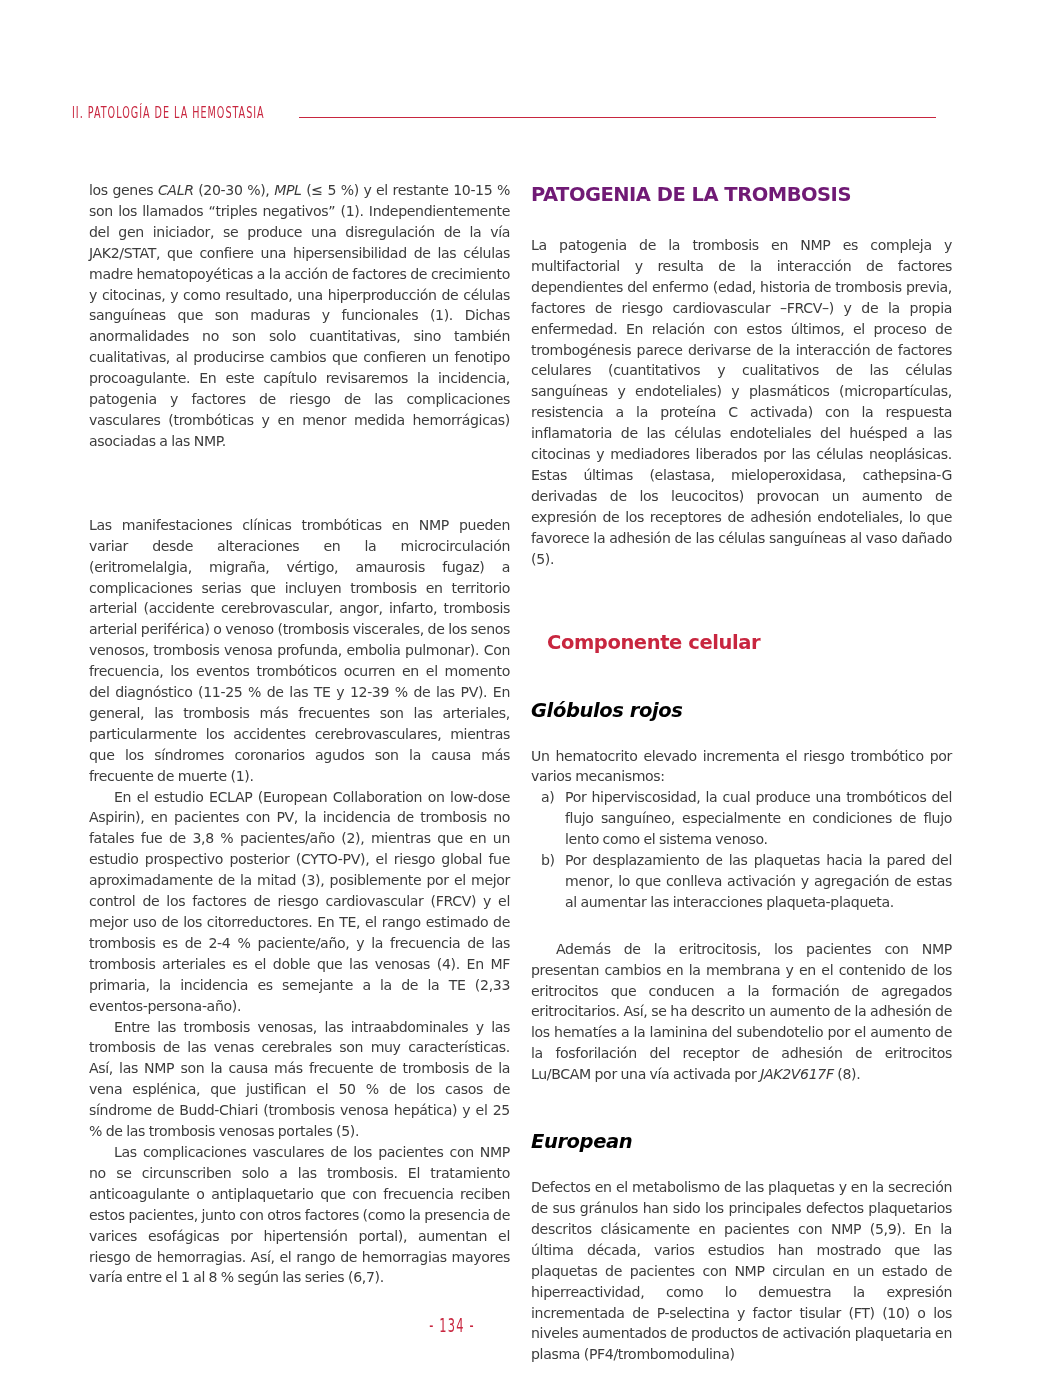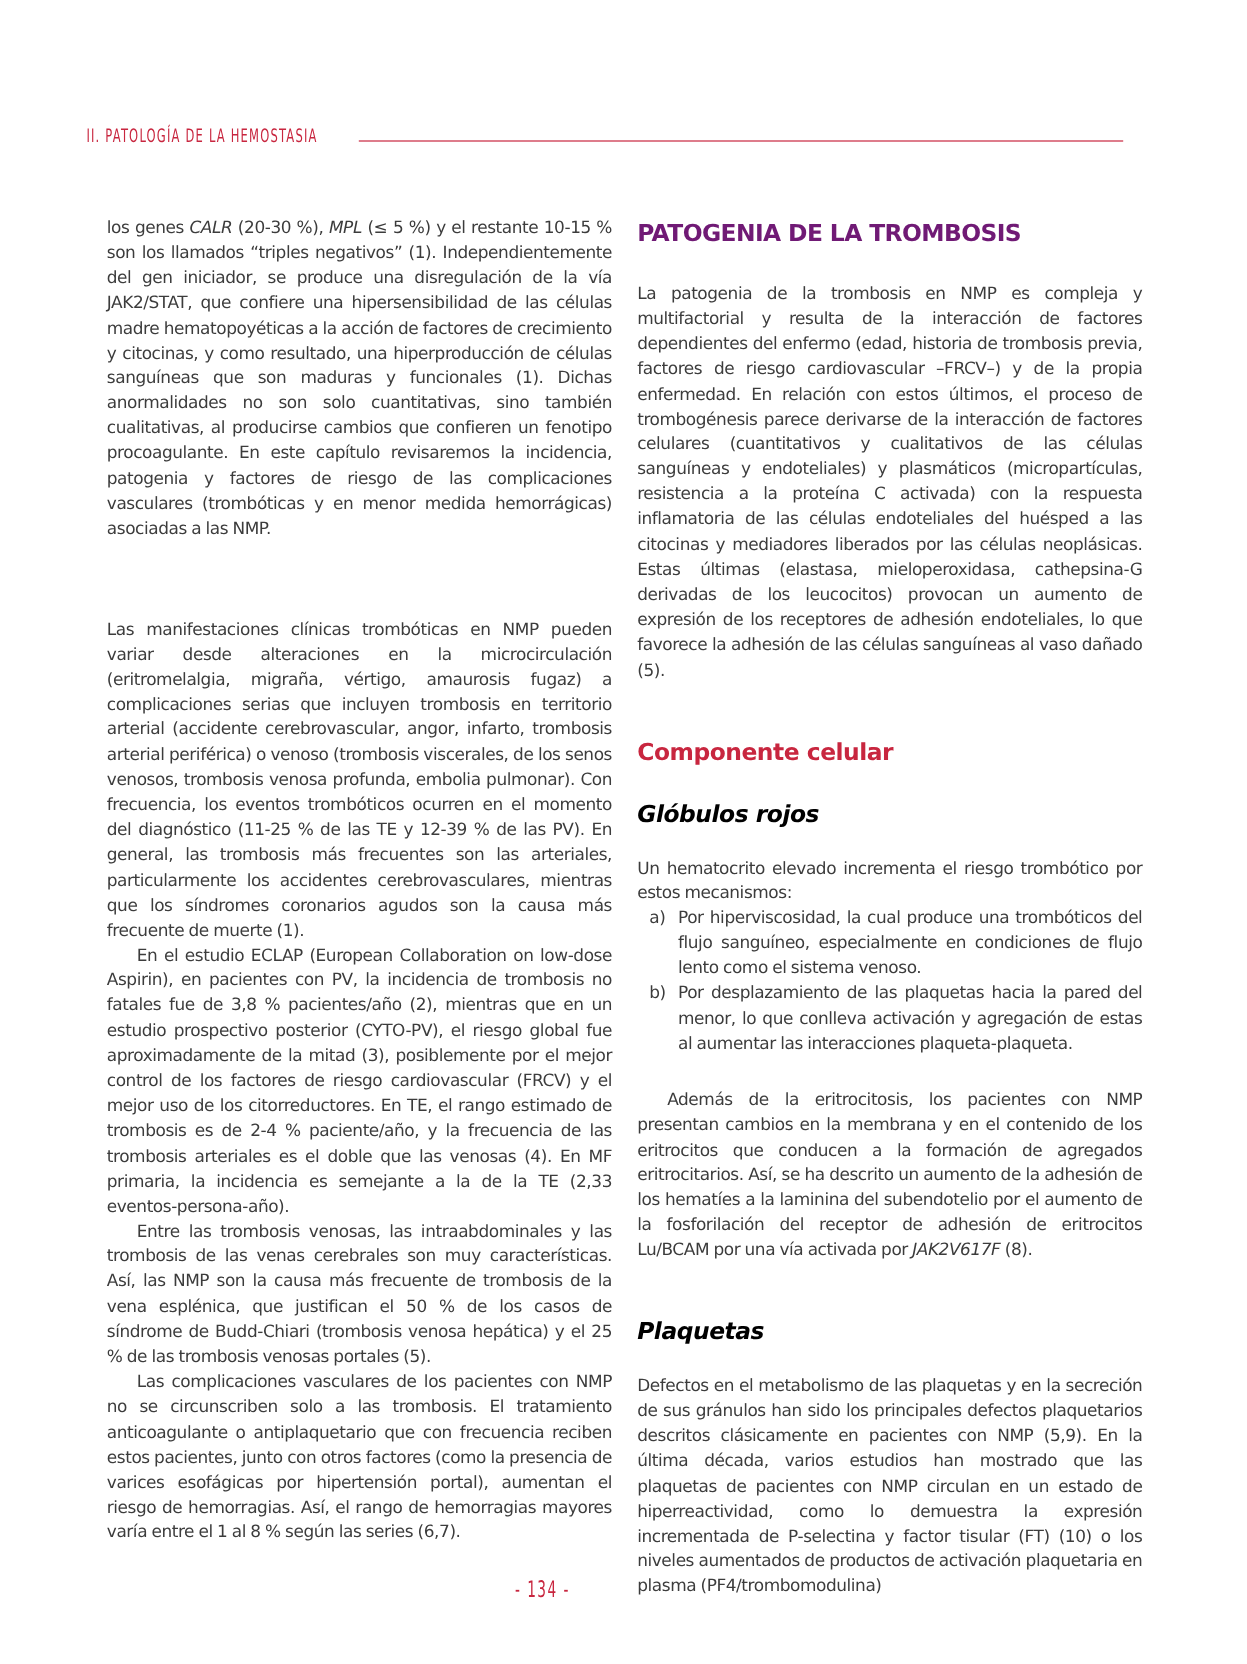--- a/index.html
+++ b/index.html
@@ -7,21 +7,21 @@
     .running-head { position: absolute; left: 72px; top: 98px; width: 864px; height: 24px; display: flex; align-items: flex-end; }
     .running-head .rh-title { font-family: "DejaVu Sans", sans-serif; font-size: 15.5px; letter-spacing: 1.6px; color: #c8263f; transform: scaleX(0.62); transform-origin: left bottom; white-space: nowrap; width: 215px; }
     .running-head .rh-line { flex: 1; border-bottom: 1.2px solid #c8263f; margin-left: 12px; margin-bottom: 4px; }
     .col { position: absolute; top: 180px; width: 421px; }
     .col-left { left: 89px; }
     .col-right { left: 531px; }
     p, .li { font-size: 14.1px; line-height: 20.9px; margin: 0; text-align: justify; letter-spacing: -0.35px; word-spacing: -0.5px; color: #3c3c3c; font-family: "DejaVu Sans", sans-serif; }
     p.indent { text-indent: 25px; }
     em { font-style: italic; }
     h2.sec { font-family: "DejaVu Sans", sans-serif; font-weight: bold; color: #701a75; font-size: 19.5px; line-height: 29px; margin: 0; letter-spacing: -0.5px; }
-    h3.sub { font-family: "DejaVu Sans", sans-serif; font-weight: bold; color: #c8263f; font-size: 19.5px; line-height: 26px; margin: 0; letter-spacing: -0.4px; }
+    h3.sub { font-family: "DejaVu Sans", sans-serif; font-weight: bold; color: #c8263f; font-size: 19.5px; line-height: 26px; margin: 16px; letter-spacing: -0.4px; }
     h3.subi { font-family: "DejaVu Sans", sans-serif; font-weight: bold; font-style: italic; color: #000000; font-size: 19.5px; line-height: 26px; margin: 0; letter-spacing: -0.4px; }
     .li { display: flex; padding-left: 10px; }
     .li .mk { width: 24px; flex: none; text-align: left; }
     .li .tx { flex: 1; text-align: justify; }
     .folio { position: absolute; left: 0; width: 905px; top: 1314px; text-align: center; color: #c8263f; font-size: 19px; letter-spacing: 2px; }
     .folio span { display: inline-block; transform: scaleX(0.6); }
   </style>
 </head>
 <body>
 
@@ -46,32 +46,32 @@
   <h2 class="sec">PATOGENIA DE LA TROMBOSIS</h2>
   <div style="height:26px"></div>
   <p>La patogenia de la trombosis en NMP es compleja y multifactorial y resulta de la interacción de factores dependientes del enfermo (edad, historia de trombosis previa, factores de riesgo cardiovascular –FRCV–) y de la propia enfermedad. En relación con estos últimos, el proceso de trombogénesis parece derivarse de la interacción de factores celulares (cuantitativos y cualitativos de las células sanguíneas y endoteliales) y plasmáticos (micropartículas, resistencia a la proteína C activada) con la respuesta inflamatoria de las células endoteliales del huésped a las citocinas y mediadores liberados por las células neoplásicas. Estas últimas (elastasa, mieloperoxidasa, cathepsina-G derivadas de los leucocitos) provocan un aumento de expresión de los receptores de adhesión endoteliales, lo que favorece la adhesión de las células sanguíneas al vaso dañado (5).</p>
 
   <div style="height:44px"></div>
   <h3 class="sub">Componente celular</h3>
   <div style="height:26px"></div>
   <h3 class="subi">Glóbulos rojos</h3>
   <div style="height:22px"></div>
 
-  <p>Un hematocrito elevado incrementa el riesgo trombótico por estos mecanismos:</p>
+  <p>Un hematocrito elevado incrementa el riesgo trombótico por varios mecanismos:</p>
   <div class="li">
     <span class="mk">a)</span>
     <span class="tx">Por hiperviscosidad, la cual produce una trombóticos del flujo sanguíneo, especialmente en condiciones de flujo lento como el sistema venoso.</span>
   </div>
   <div class="li">
     <span class="mk">b)</span>
     <span class="tx">Por desplazamiento de las plaquetas hacia la pared del menor, lo que conlleva activación y agregación de estas al aumentar las interacciones plaqueta-plaqueta.</span>
   </div>
 
   <div style="height:26px"></div>
   <p class="indent"><span>Además de la eritrocitosis, los pacientes con NMP presentan cambios en la membrana y en el contenido de los eritrocitos que conducen a la formación de agregados eritrocitarios. Así, se ha descrito un aumento de la adhesión de los hematíes a la laminina del subendotelio por el aumento de la fosforilación del receptor de adhesión de eritrocitos Lu/BCAM por una vía activada por </span><em>JAK2V617F</em><span> (8).</span></p>
 
   <div style="height:44px"></div>
-  <h3 class="subi">Plaquetas</h3>
+  <h3 class="subi">European</h3>
   <div style="height:22px"></div>
   <p>Defectos en el metabolismo de las plaquetas y en la secreción de sus gránulos han sido los principales defectos plaquetarios descritos clásicamente en pacientes con NMP (5,9). En la última década, varios estudios han mostrado que las plaquetas de pacientes con NMP circulan en un estado de hiperreactividad, como lo demuestra la expresión incrementada de P-selectina y factor tisular (FT) (10) o los niveles aumentados de productos de activación plaquetaria en plasma (PF4/trombomodulina)</p>
 </div>
 
 <div class="folio"><span>- 134 -</span></div>
 
 </body></html>

